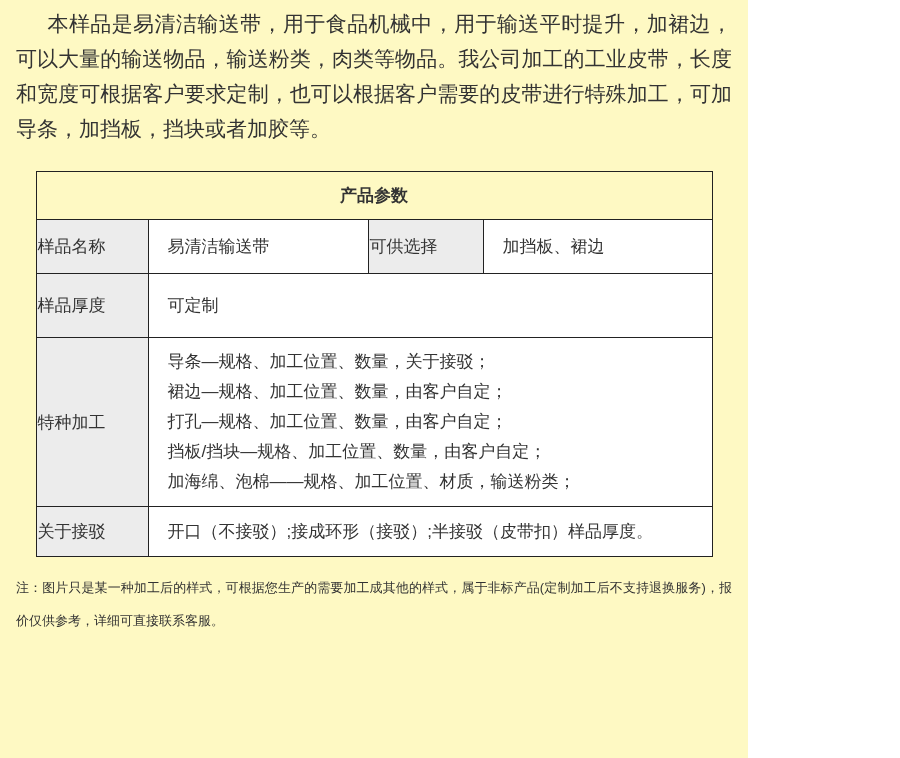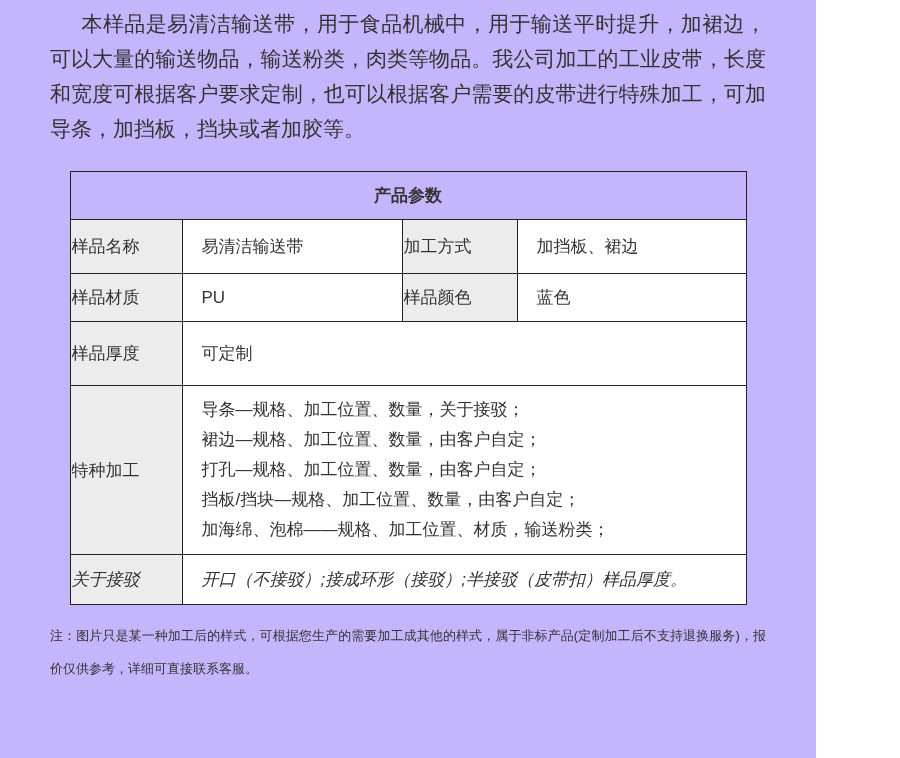--- a/index.html
+++ b/index.html
@@ -3,23 +3,23 @@
 <meta charset="utf-8">
 <style>
   html, body {
     margin: 0;
     padding: 0;
     background: #ffffff;
     font-family: "Liberation Sans", "DejaVu Sans", sans-serif;
     color: #333333;
   }
   .page {
-    width: 816px;
+    width: 748px;
     height: 758px;
-    background: #c4b5fd;
+    background: #fef9c3;
     overflow: hidden;
     box-sizing: border-box;
   }
   .content {
     width: 716px;
     margin: 0 auto;
     padding-top: 6px;
   }
   .intro {
     font-size: 21px;
@@ -57,21 +57,21 @@
     text-align: left;
   }
   td.val {
     padding-left: 19px;
     background: #ffffff;
   }
   tr.h-a td { height: 54px; }
   tr.h-b td { height: 48px; }
   tr.h-c td { height: 64px; }
   tr.h-d td { height: 41px; }
-  tr.h-f td { height: 50px; font-style: italic; }
+  tr.h-f td { height: 50px; }
   td.special-cell { padding: 9px 0 9px 19px; }
   .special-line { line-height: 30px; white-space: nowrap; }
   .note {
     font-size: 13px;
     line-height: 33px;
     color: #333333;
     margin: 14px 0 0 0;
     text-align: justify;
   }
 </style>
@@ -91,30 +91,24 @@
         <col style="width:229px">
       </colgroup>
       <tbody>
         <tr>
           <td colspan="4" class="cell-title">产品参数</td>
         </tr>
 
         <tr class="h-a">
           <td class="lbl">样品名称</td>
           <td class="val">易清洁输送带</td>
-          <td class="lbl">加工方式</td>
+          <td class="lbl">可供选择</td>
           <td class="val">加挡板、裙边</td>
         </tr>
 
-        <tr class="h-b">
-          <td class="lbl">样品材质</td>
-          <td class="val">PU</td>
-          <td class="lbl">样品颜色</td>
-          <td class="val">蓝色</td>
-        </tr>
 
         <tr class="h-c">
           <td class="lbl">样品厚度</td>
           <td class="val" colspan="3">可定制</td>
         </tr>
 
 
         <tr>
           <td class="lbl">特种加工</td>
           <td class="val special-cell" colspan="3">

